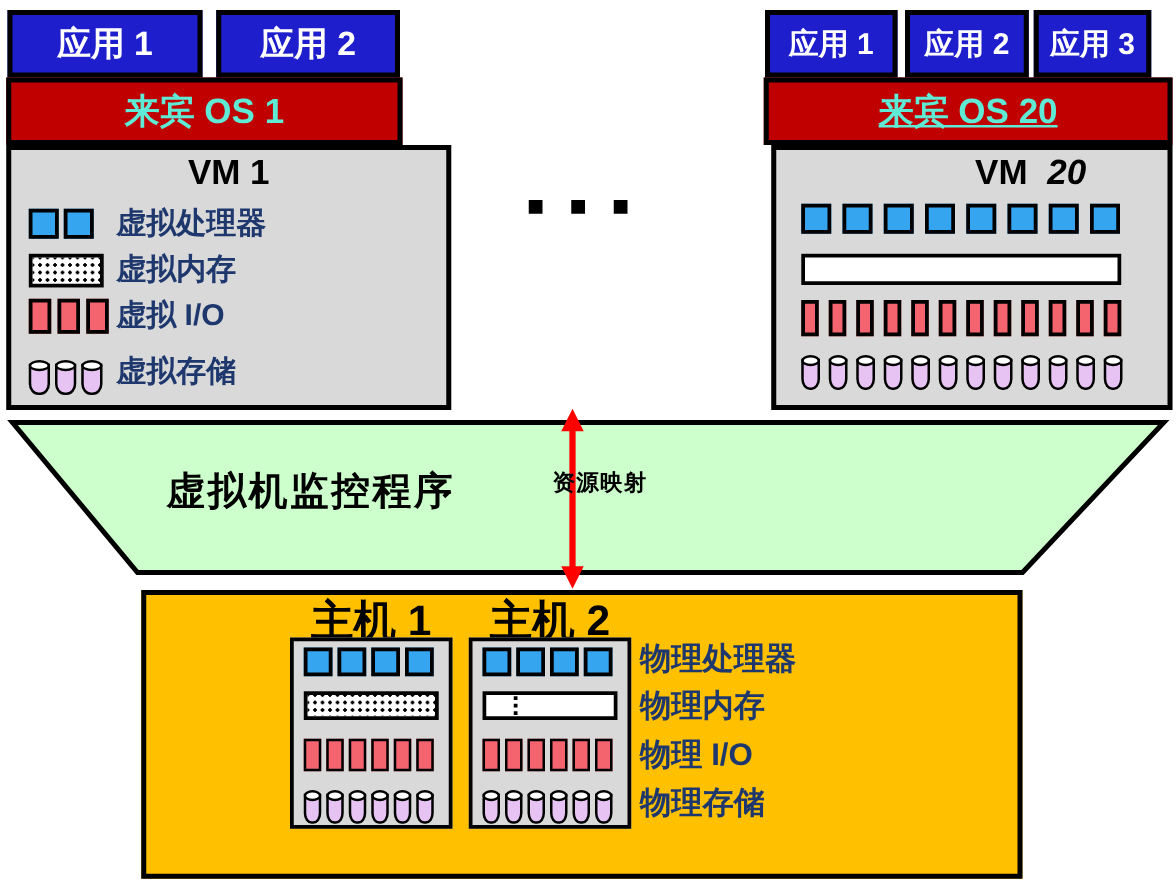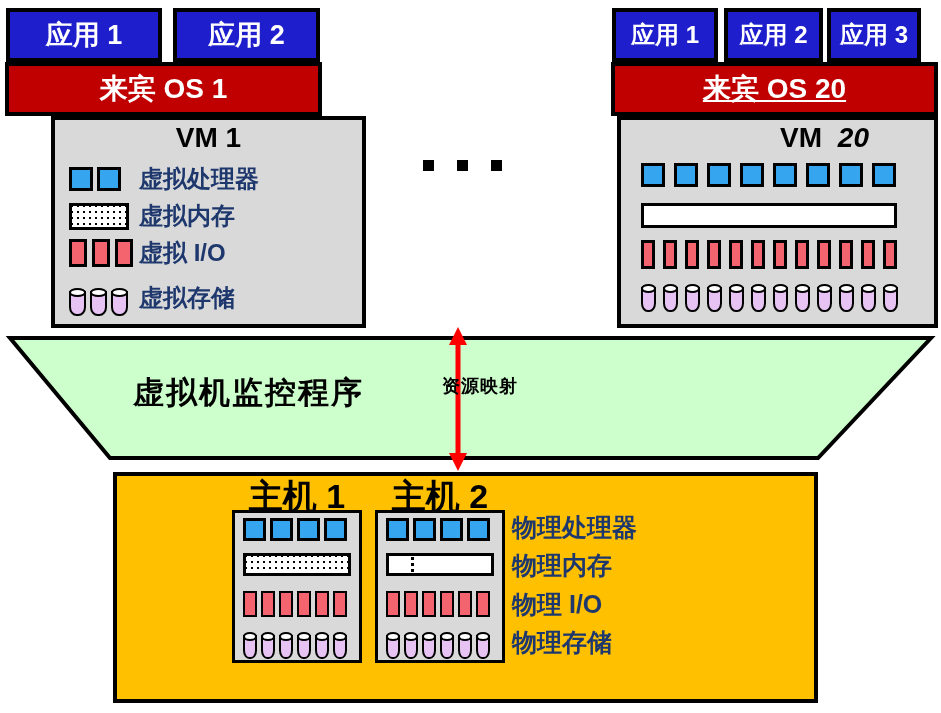--- a/index.html
+++ b/index.html
@@ -8,21 +8,21 @@
 
   
   .app{position:absolute;top:8px;height:54px;box-sizing:border-box;background:var(--app-blue);
        border:4px solid #000;color:#fff;font-weight:bold;display:flex;align-items:center;
        justify-content:center;white-space:nowrap;}
   .app.lg{font-size:27px;}
   .app.sm{font-size:24px;}
 
   
   .guest{position:absolute;top:62px;height:54px;box-sizing:border-box;background:var(--guest-red);
-         border:4px solid #000;color:#ffffff;font-weight:bold;font-size:28px;display:flex;
+         border:4px solid #000;color:#5eead4;font-weight:bold;font-size:28px;display:flex;
          align-items:center;justify-content:center;white-space:nowrap;}
 
   
   .panel{position:absolute;background:var(--panel-gray);border:4px solid #000;box-sizing:border-box;}
   .host-panel{border-width:3px;}
   .vm-title{position:absolute;left:0;right:0;top:2px;text-align:center;font-weight:bold;
             font-size:28px;color:#000;white-space:nowrap;}
   .vm-title .ital{font-style:italic;}
 
   .icon-row{position:absolute;display:flex;align-items:flex-end;}
@@ -77,21 +77,21 @@
   <div class="app lg" style="left:6px;width:156px;">
     <span>应用 1</span>
   </div>
   <div class="app lg" style="left:173px;width:147px;">
     <span>应用 2</span>
   </div>
   <div class="guest" style="left:5px;width:317px;">
     <span>来宾 OS 1</span>
   </div>
 
-  <div class="panel" style="left:5px;top:116px;width:315px;height:212px;margin-left:46px;">
+  <div class="panel" style="left:5px;top:116px;width:356px;height:212px;">
     <div class="vm-title">VM 1</div>
 
     <div class="icon-row" style="left:14px;top:47px;gap:4px;">
         <span class="sq lg"></span>
         <span class="sq lg"></span>
       </div>
     <div class="vlabel" style="left:84px;top:44px;">虚拟处理器</div>
 
     <div class="membar dots" style="left:14px;top:83px;width:60px;height:27px;"></div>
     <div class="vlabel" style="left:84px;top:81px;">虚拟内存</div>

